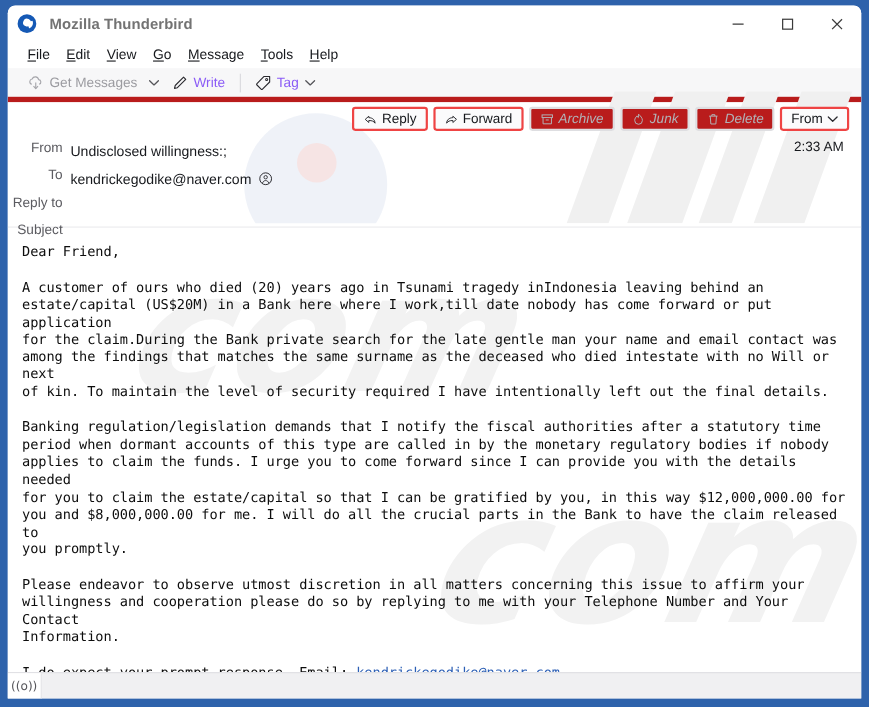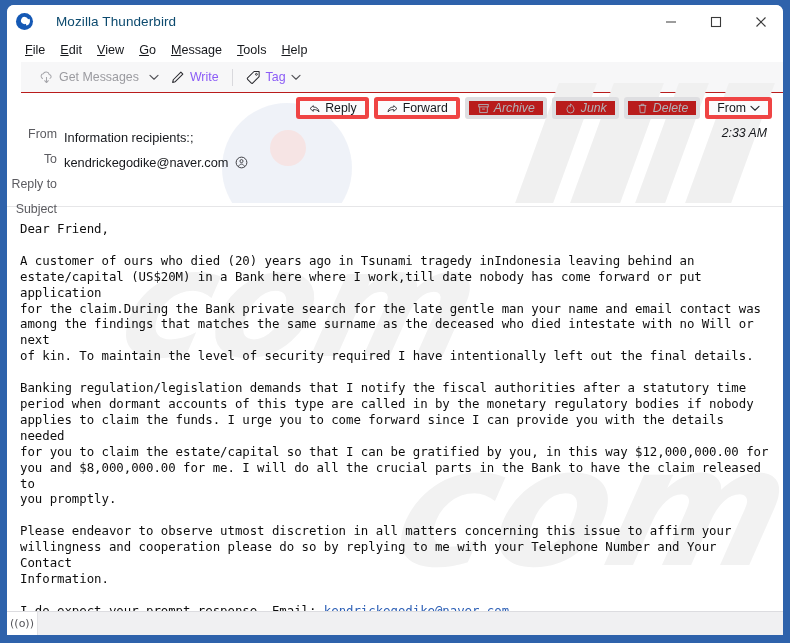--- a/index.html
+++ b/index.html
@@ -72,25 +72,26 @@
     position: absolute;
     left: 2px; top: 1px;
     width: 13px; height: 13px;
     border-radius: 50%;
     border: 3px solid #1559b5;
     border-right-color: transparent;
     transform: rotate(25deg);
     box-sizing: border-box;
   }
   .tb-title {
-    margin-left: 23px;
+    margin-left: 12px;
     font-size: 13.5px;
-    color: #0c4a6e;
+    color: #737373;
     letter-spacing: 0.1px;
     white-space: nowrap;
+    font-weight: bold;
   }
   .winctrls {
     position: absolute;
     right: 0; top: 0;
     height: 33px;
     display: flex;
   }
   .wc {
     width: 45px;
     height: 33px;
@@ -118,26 +119,25 @@
     padding: 2px 8px 2px 7px;
     white-space: nowrap;
   }
   .menu-item u { text-decoration: underline; }
 
   
   .maintoolbar {
     height: 31px;
     min-height: 31px;
     background: #f7f7f8;
-    border-bottom: 1px solid #b91c1c;
+    border-bottom: 5px solid #b91c1c;
     display: flex;
     align-items: center;
     padding-left: 12px;
     box-sizing: border-box;
-    margin-left: 14px;
   }
   .tbtn {
     display: flex;
     align-items: center;
     gap: 5px;
     height: 23px;
     padding: 0 6px;
     font-size: 12.4px;
     color: #8b5cf6;
     border-radius: 3px;
@@ -225,42 +225,41 @@
     display: inline-flex;
     align-items: center;
   }
   .hdr-time {
     position: absolute;
     right: 16px;
     top: 33px;
     font-size: 12.3px;
     color: #16181c;
     z-index: 3;
-    font-style: italic;
   }
 
   
   .hdr-actions {
     position: absolute;
     right: 11px;
     top: 4px;
     display: flex;
     gap: 5px;
     z-index: 4;
   }
   .abtn {
     display: flex;
     align-items: center;
     gap: 4px;
     height: 22px;
     padding: 0 8px;
     font-size: 12.3px;
     color: #16181c;
     background: #fbfbfc;
-    border: 4px solid #ef4444;
+    border: 2px solid #ef4444;
     border-radius: 3px;
     white-space: nowrap;
     box-sizing: border-box;
   }
   .abtn.dis {
     color: #b2b2b7;
     background: #b91c1c;
     border-color: #dedee1;
     font-style: italic;
   }
@@ -477,21 +476,21 @@
       </div>
 
       <div class="hdr-time">2:33 AM</div>
 
       <div class="hdr-row">
         <div class="hdr-label">From</div>
       </div>
 
       <div class="hdr-row">
         <div class="hdr-label">To</div>
-        <div class="hdr-value">Information recipients:;</div>
+        <div class="hdr-value">Undisclosed willingness:;</div>
       </div>
 
       <div class="hdr-row">
         <div class="hdr-label">Reply to</div>
         <div class="hdr-value">
           <span>kendrickegodike@naver.com</span>
           <span class="idicon">
             <svg width="13" height="13" viewBox="0 0 16 16">
               <circle cx="8" cy="8" r="6.6" fill="none" stroke="#2b2b30" stroke-width="1.1"></circle>
               <circle cx="8" cy="6.3" r="1.9" fill="none" stroke="#2b2b30" stroke-width="1"></circle>

